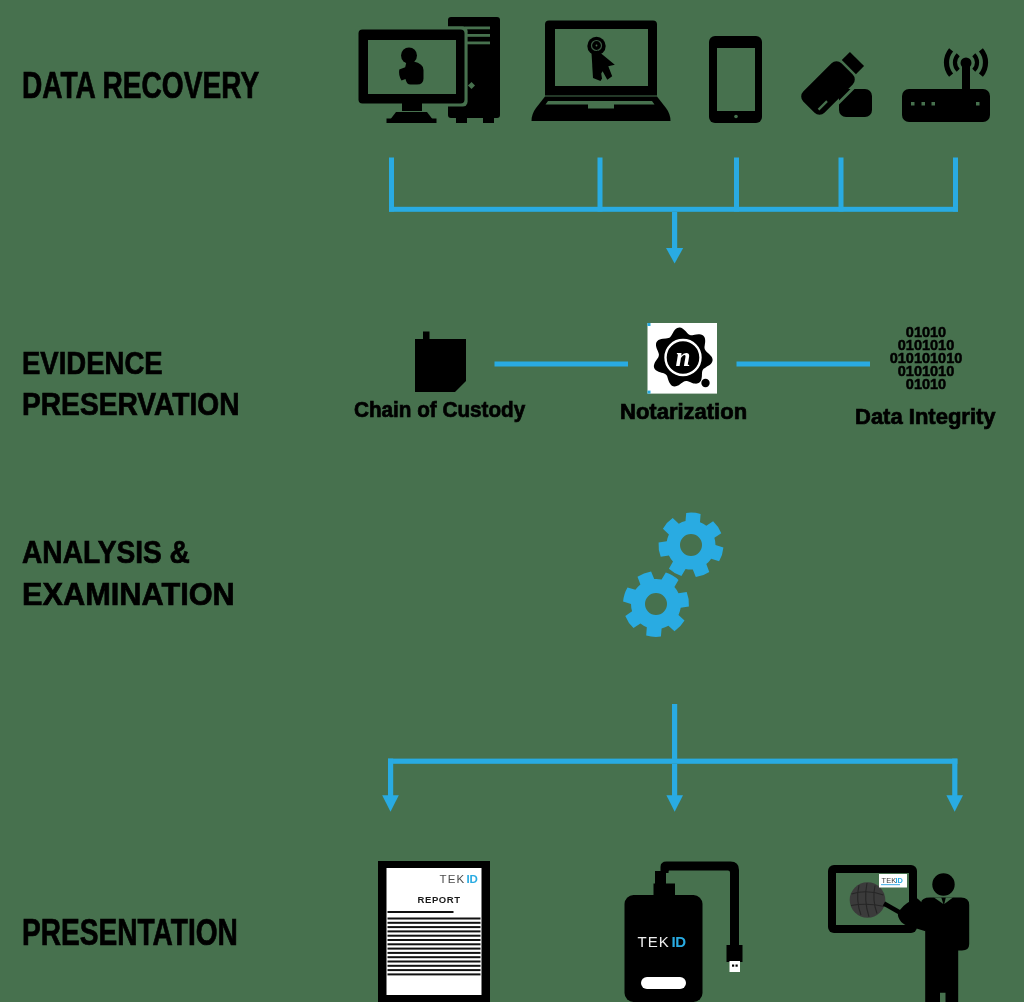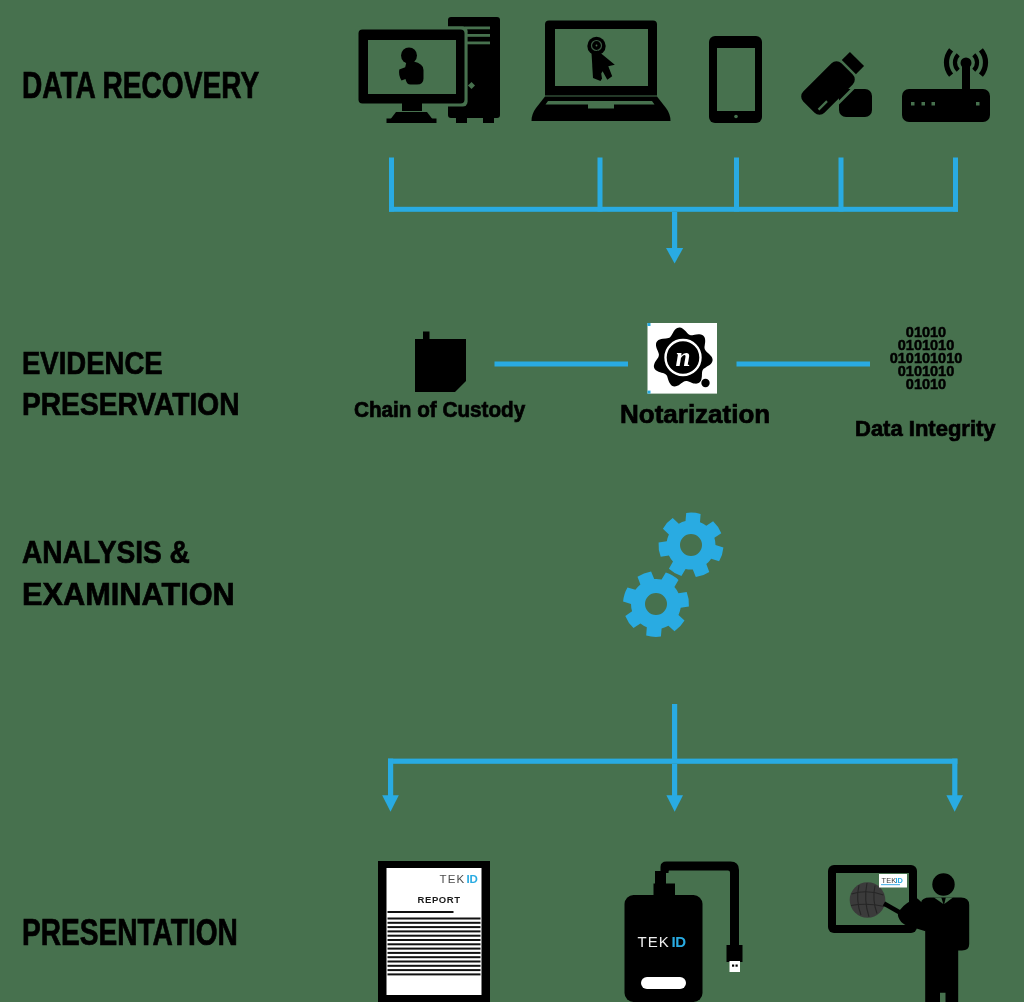--- a/index.html
+++ b/index.html
@@ -9,22 +9,22 @@
 </style>
 </head>
 <body>
 <div class="lbl" id="t1" style="left:22px;top:67.7px;font-size:36px;transform:scaleX(0.78);">DATA RECOVERY</div>
 <div class="lbl" id="t2" style="left:22px;top:347.1px;font-size:32px;transform:scaleX(0.86);">EVIDENCE</div>
 <div class="lbl" id="t3" style="left:22px;top:388.1px;font-size:32px;transform:scaleX(0.88);">PRESERVATION</div>
 <div class="lbl" id="t4" style="left:22px;top:536.2px;font-size:32px;transform:scaleX(0.88);">ANALYSIS &amp;</div>
 <div class="lbl" id="t5" style="left:22px;top:577.5px;font-size:32px;transform:scaleX(0.96);">EXAMINATION</div>
 <div class="lbl" id="t6" style="left:22px;top:914.5px;font-size:36px;transform:scaleX(0.78);">PRESENTATION</div>
 <div class="lbl" id="s1" style="left:354px;top:399.3px;font-size:22px;transform:scaleX(0.94);">Chain of Custody</div>
-<div class="lbl" id="s2" style="left:620px;top:400.5px;font-size:26px;">Notarization</div>
-<div class="lbl" id="s3" style="left:855px;top:405.6px;font-size:22px;margin-top:12px;">Data Integrity</div>
+<div class="lbl" id="s2" style="left:620px;top:400.5px;font-size:22px;">Notarization</div>
+<div class="lbl" id="s3" style="left:855px;top:405.6px;font-size:22px;">Data Integrity</div>
 
 <svg id="art" width="1024" height="1002" viewBox="0 0 1024 1002" style="position:absolute;left:0;top:0;">
 
 <g fill="#29ABE2">
 
   <rect x="389" y="157.5" width="5" height="54"></rect>
   <rect x="597.5" y="157.5" width="5" height="54"></rect>
   <rect x="734" y="157.5" width="5" height="54"></rect>
   <rect x="838.5" y="157.5" width="5" height="54"></rect>
   <rect x="953" y="157.5" width="5" height="54"></rect>

